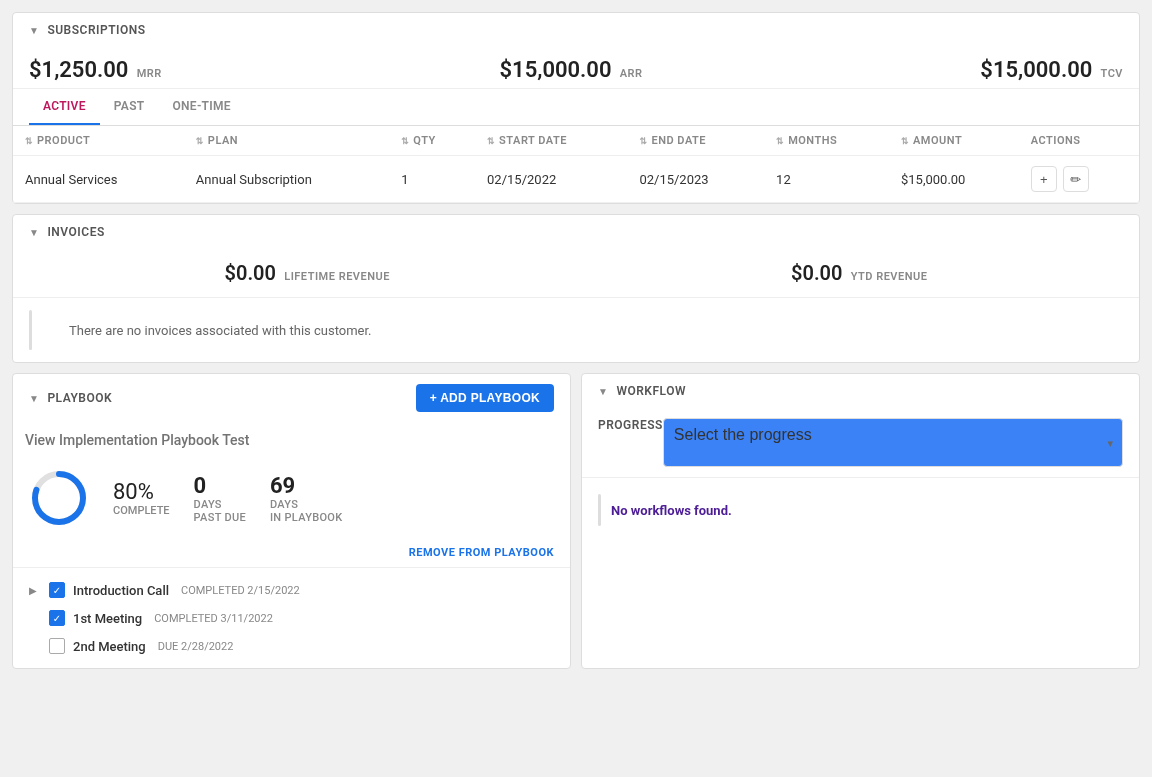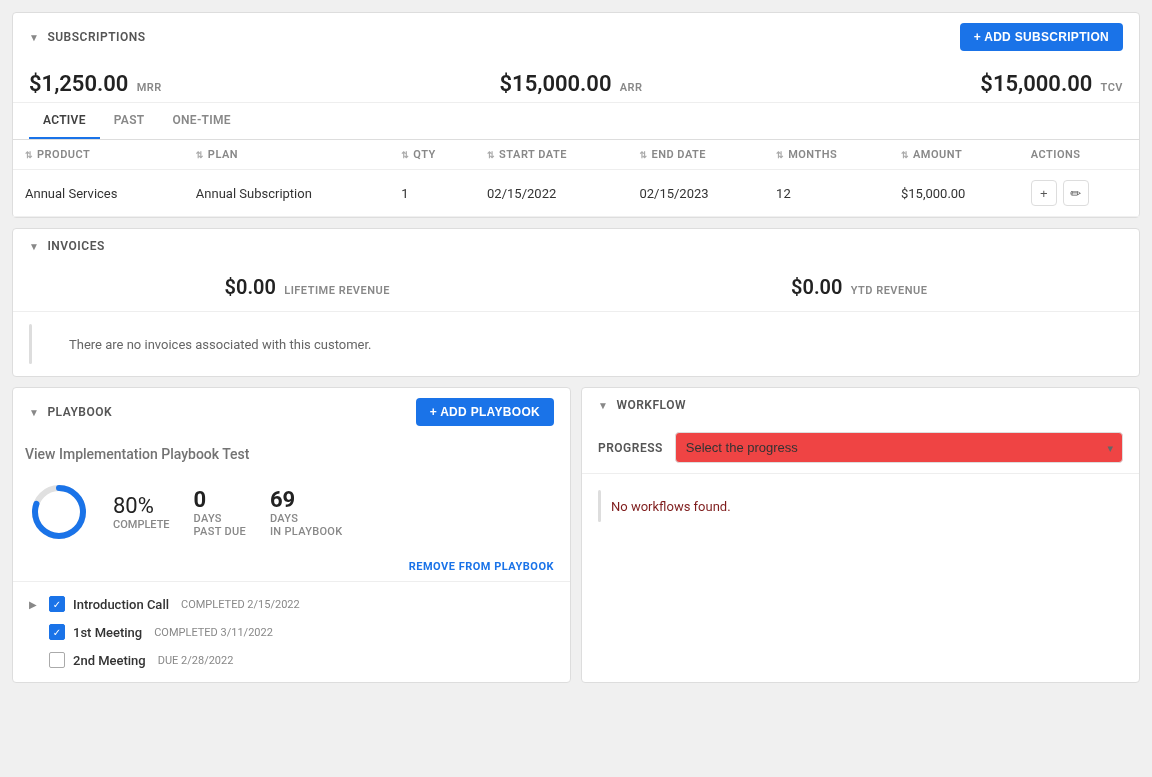--- a/index.html
+++ b/index.html
@@ -89,21 +89,21 @@
     .tab {
       padding: 10px 14px;
       font-size: 12px;
       font-weight: 600;
       color: #888;
       cursor: pointer;
       border-bottom: 2px solid transparent;
       letter-spacing: 0.3px;
     }
     .tab.active {
-      color: #404040;
+      color: #be185d;
       border-bottom: 2px solid #1a73e8;
     }
 
     
     .data-table {
       width: 100%;
       border-collapse: collapse;
     }
     .data-table th {
       padding: 8px 12px;
@@ -325,45 +325,43 @@
     }
 
     
     .workflow-header {
       display: flex;
       align-items: center;
       padding: 10px 16px;
     }
     .progress-row {
       display: flex;
-      align-items: center;
-      gap: 12px;
       padding: 10px 16px;
       border-bottom: 1px solid #eee;
     }
     .progress-label {
       font-size: 12px;
       font-weight: 600;
       color: #555;
       letter-spacing: 0.5px;
       text-transform: uppercase;
     }
     .select-wrapper {
       position: relative;
       flex: 1;
     }
     .select-wrapper select {
       width: 100%;
-      padding: 7px 30px 7px 10px;
+      padding: 7px 30px 23px 10px;
       border: 1px solid #ddd;
       border-radius: 4px;
-      font-size: 13px;
+      font-size: 16px;
       color: #333;
       appearance: none;
-      background: #ef4444;
+      background: #3b82f6;
       cursor: pointer;
     }
     .select-arrow {
       position: absolute;
       right: 10px;
       top: 50%;
       transform: translateY(-50%);
       pointer-events: none;
       font-size: 11px;
       color: #666;
@@ -375,35 +373,35 @@
       gap: 10px;
     }
     .workflow-left-bar {
       width: 3px;
       height: 32px;
       background: #ddd;
       border-radius: 2px;
     }
     .no-workflow-text {
       font-size: 13px;
-      color: #7f1d1d;
+      color: #4c1d95;
+      font-weight: bold;
     }
   </style>
 </head>
 <body>
 
 <div class="page">
 
   <div class="card subscriptions-card">
     <div class="section-header">
       <div class="section-title">
         <span class="chevron-icon">▼</span>
         <span>SUBSCRIPTIONS</span>
       </div>
-      <button class="add-btn">+ ADD SUBSCRIPTION</button>
     </div>
 
     <div class="metrics-row">
       <div class="metric-item">
         <span class="metric-value">$1,250.00</span>
         <span class="metric-label">MRR</span>
       </div>
       <div class="metric-item">
         <span class="metric-value">$15,000.00</span>
         <span class="metric-label">ARR</span>

